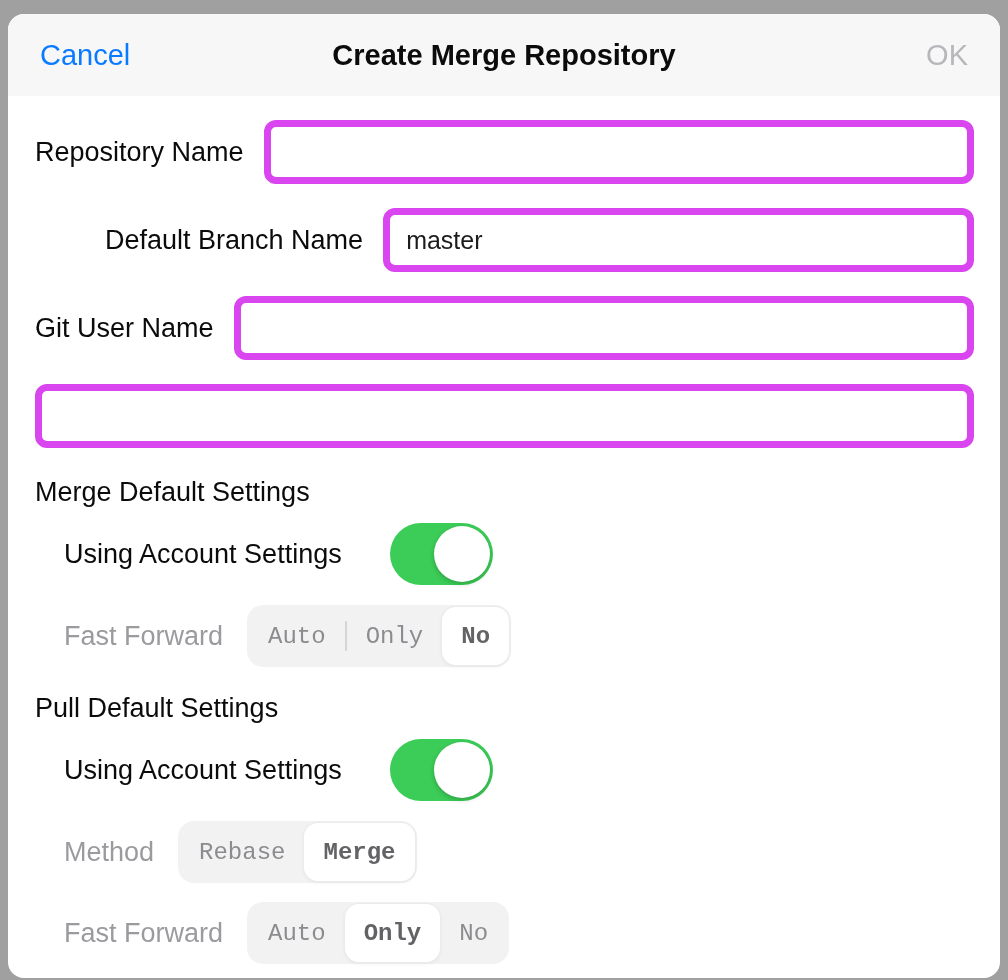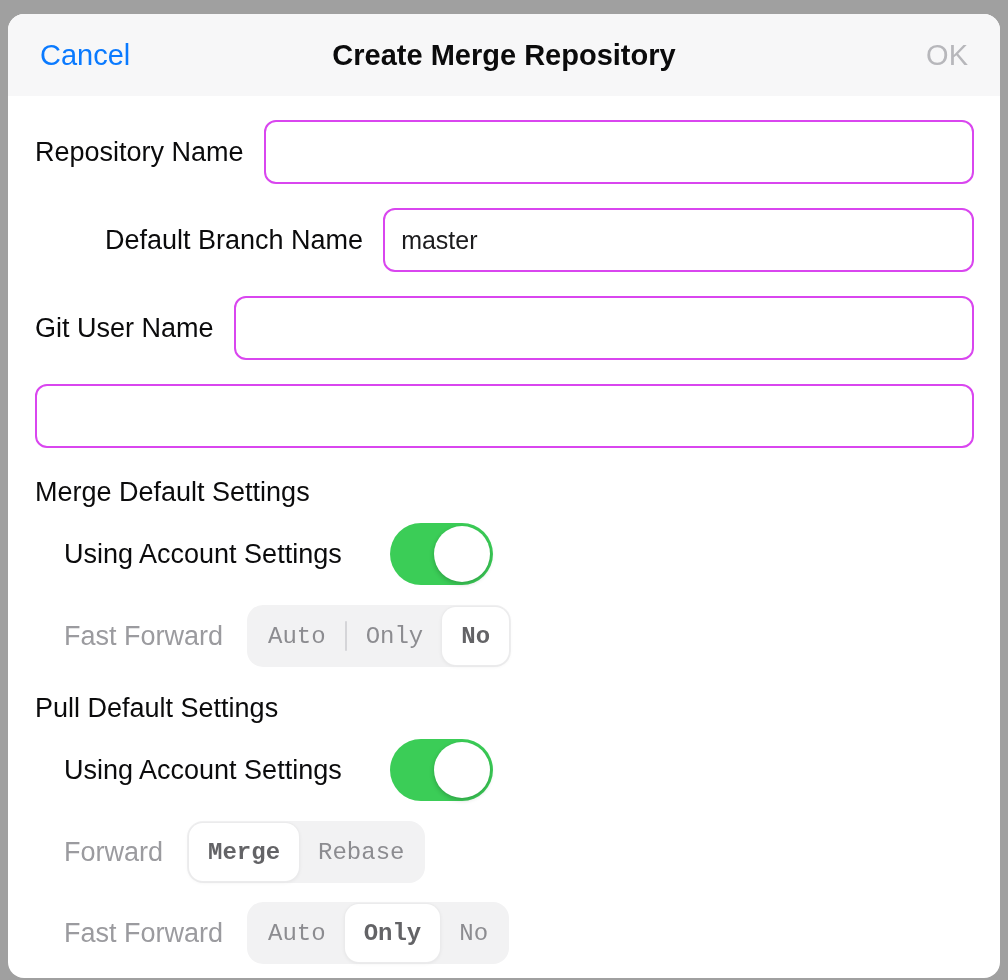--- a/index.html
+++ b/index.html
@@ -67,21 +67,21 @@
     color: #0b0b0c;
     white-space: nowrap;
     flex: none;
     margin-right: 20px;
   }
   .frow.indent label { margin-left: 70px; }
   .frow input {
     flex: 1;
     height: 64px;
     min-width: 0;
-    border: 2px solid #d946ef;
+    border: 7px solid #d946ef;
     border-radius: 12px;
     background: #ffffff;
     font-family: inherit;
     font-size: 25px;
     color: #1c1c1e;
     padding: 0 16px;
     outline: none;
   }
   .sect-title {
     font-size: 27px;
@@ -214,24 +214,24 @@
     <div class="sect-title mt21">Pull Default Settings</div>
 
     <div class="crow mt11">
       <span class="lbl">Using Account Settings</span>
       <div class="toggle">
         <div class="knob"></div>
       </div>
     </div>
 
     <div class="crow mt20">
-      <span class="lbl dim">Forward</span>
+      <span class="lbl dim">Method</span>
       <div class="segmented">
+        <button class="seg">Rebase</button>
         <button class="seg selected">Merge</button>
-        <button class="seg">Rebase</button>
       </div>
     </div>
 
     <div class="crow mt19">
       <span class="lbl dim">Fast Forward</span>
       <div class="segmented">
         <button class="seg">Auto</button>
         <button class="seg selected">Only</button>
         <button class="seg">No</button>
       </div>

